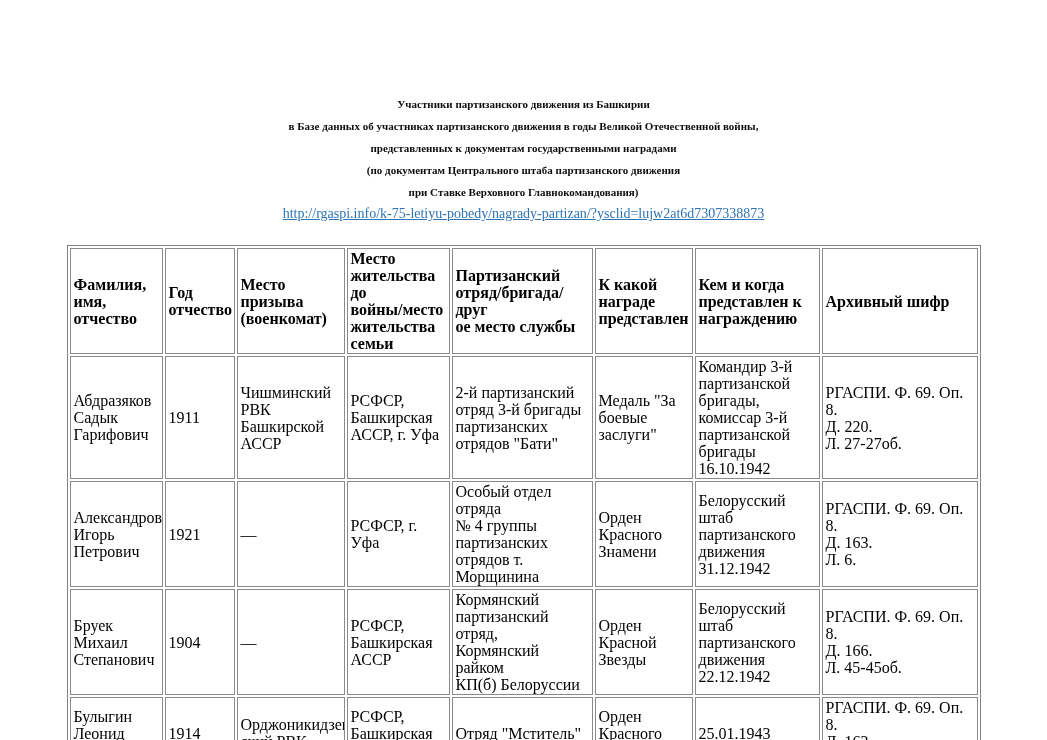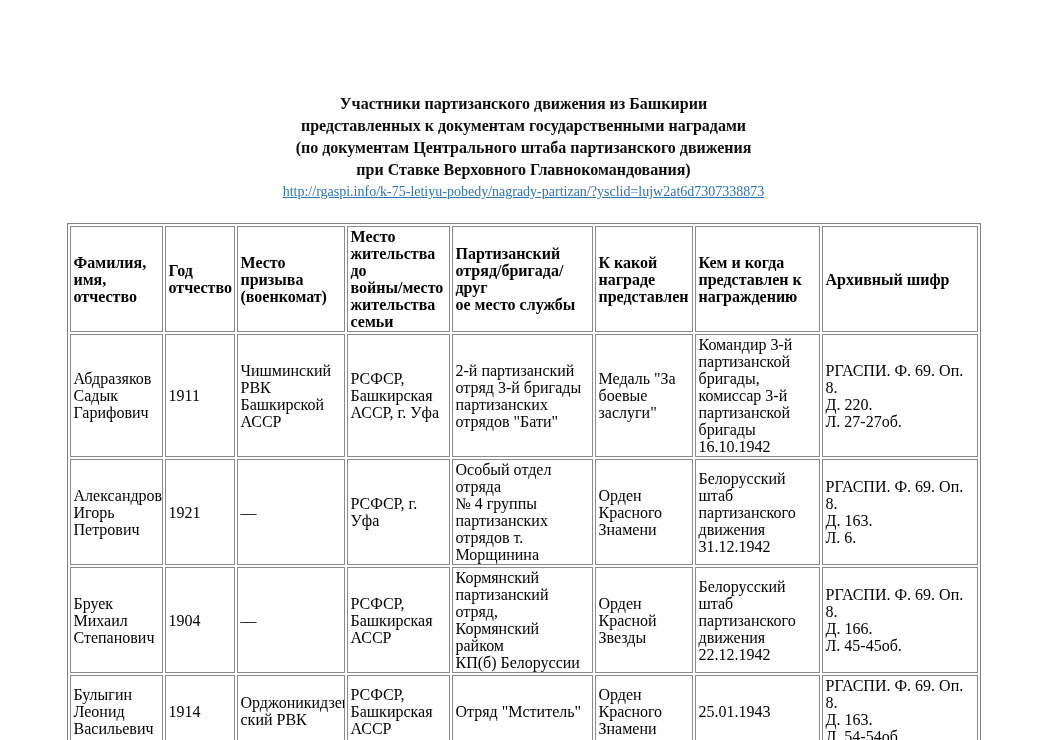--- a/index.html
+++ b/index.html
@@ -13,21 +13,21 @@
     height: 740px;
     background: #ffffff;
     overflow: hidden;
     font-family: "Liberation Serif", "DejaVu Serif", serif;
     color: #000000;
   }
   .title-block {
     padding-top: 93px;
     text-align: center;
     font-weight: bold;
-    font-size: 16px;
+    font-size: 11px;
     line-height: 22px;
     color: #0d0d0d;
   }
   .link-line {
     text-align: center;
     font-size: 14px;
     line-height: 22px;
     margin-top: 0;
   }
   .link-line a {
@@ -73,20 +73,21 @@
   col.c6 { width: 125px; }
   col.c7 { width: 156px; }
 </style>
 </head>
 <body>
 
 <div class="page">
 
   <div class="title-block">
     <div>Участники партизанского движения из Башкирии</div>
+    <div>в Базе данных об участниках партизанского движения в годы Великой Отечественной войны,</div>
     <div>представленных к документам государственными наградами</div>
     <div>(по документам Центрального штаба партизанского движения</div>
     <div>при Ставке Верховного Главнокомандования)</div>
   </div>
 
   <div class="link-line">
     <a href="#">http://rgaspi.info/k-75-letiyu-pobedy/nagrady-partizan/?ysclid=lujw2at6d7307338873</a>
   </div>
 
   <table class="doc-table">

